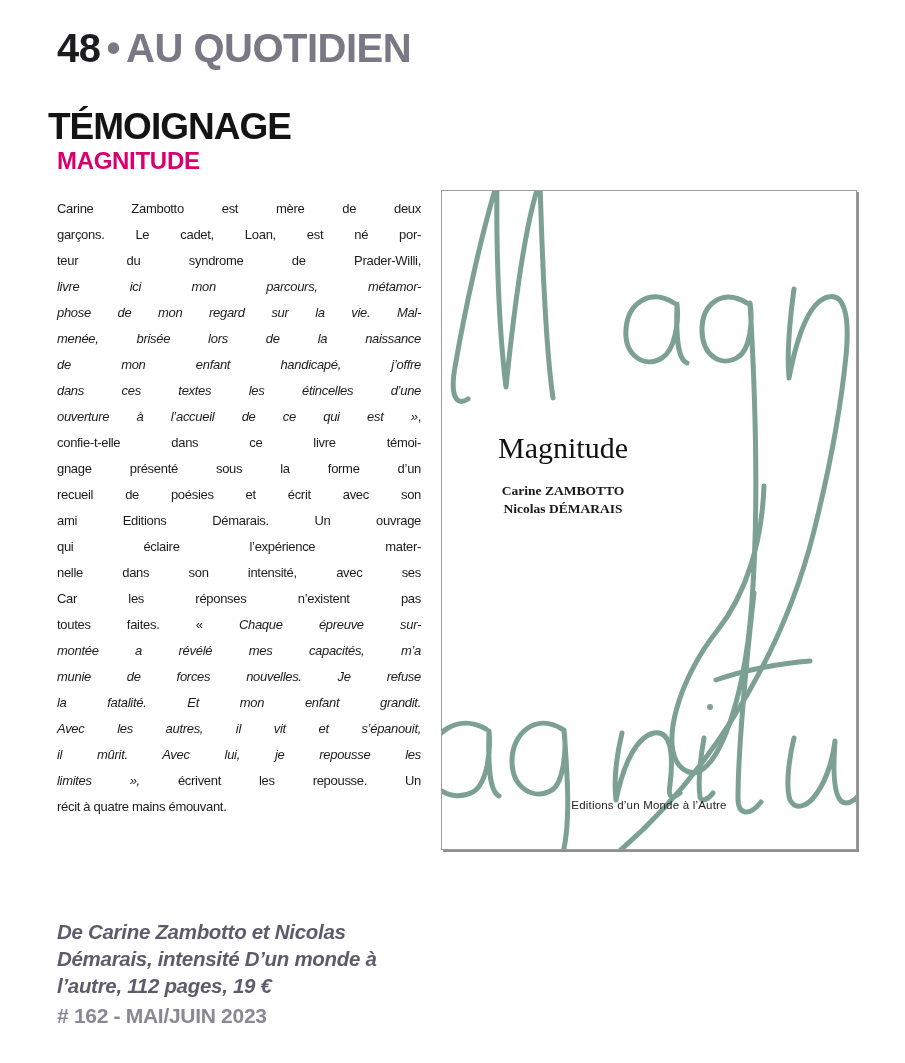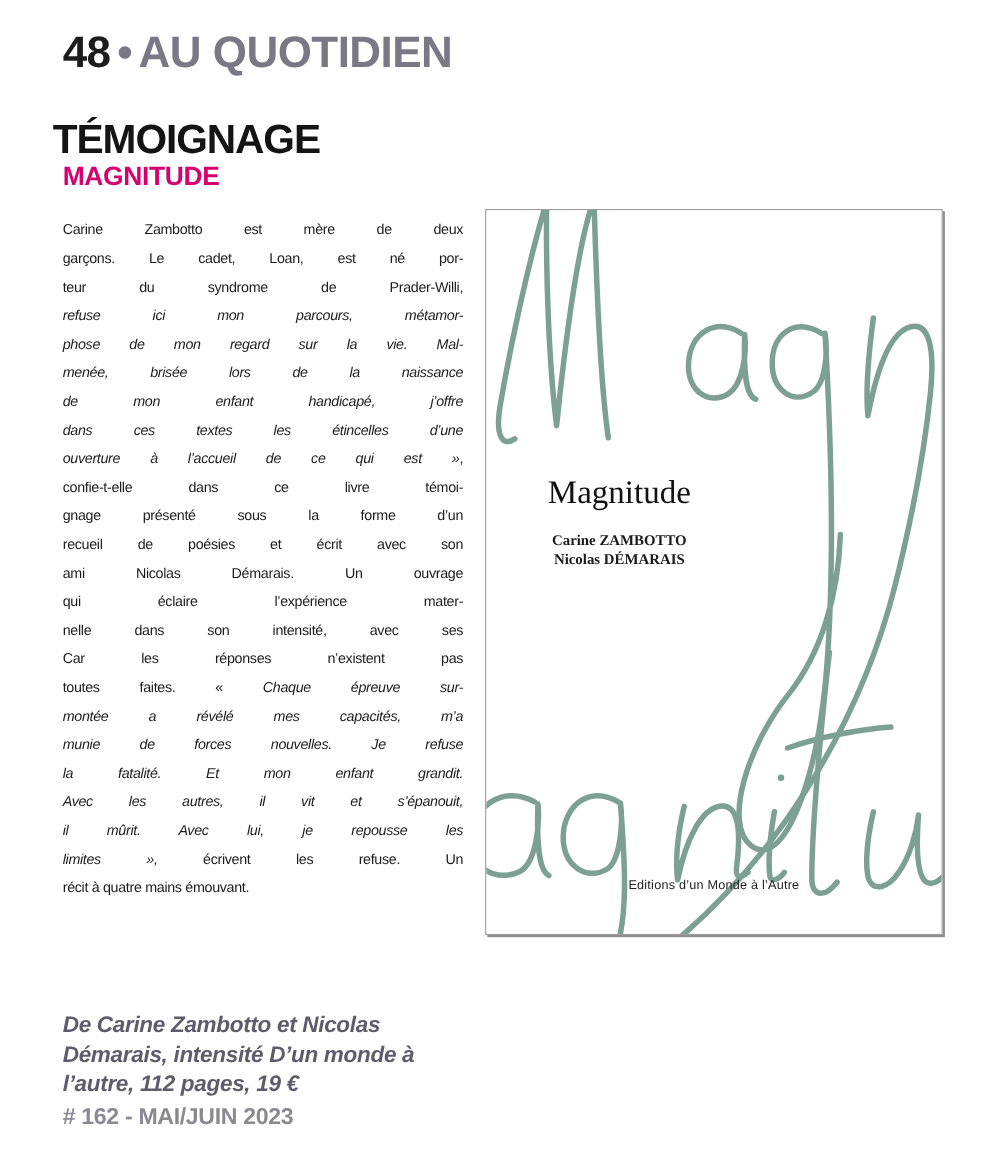--- a/index.html
+++ b/index.html
@@ -85,40 +85,40 @@
   <span>48</span><span class="dot">•</span><span class="section">AU QUOTIDIEN</span>
 </div>
 
 <div class="kicker">TÉMOIGNAGE</div>
 <div class="article-title">MAGNITUDE</div>
 
 <div class="body-col">
     <div class="bline"><span>Carine Zambotto est mère de deux</span></div>
     <div class="bline"><span>garçons. Le cadet, Loan, est né por-</span></div>
     <div class="bline"><span>teur du syndrome de Prader-Willi,</span></div>
-    <div class="bline"><span class="it">refuse ici mon parcours, métamor-</span></div>
+    <div class="bline"><span class="it">livre ici mon parcours, métamor-</span></div>
     <div class="bline"><span class="it">phose de mon regard sur la vie. Mal-</span></div>
     <div class="bline"><span class="it">menée, brisée lors de la naissance</span></div>
     <div class="bline"><span class="it">de mon enfant handicapé, j’offre</span></div>
     <div class="bline"><span class="it">dans ces textes les étincelles d’une</span></div>
     <div class="bline"><span class="it">ouverture à l’accueil de ce qui est »</span><span>,</span></div>
     <div class="bline"><span>confie-t-elle dans ce livre témoi-</span></div>
     <div class="bline"><span>gnage présenté sous la forme d’un</span></div>
     <div class="bline"><span>recueil de poésies et écrit avec son</span></div>
-    <div class="bline"><span>ami Nicolas Démarais. Un ouvrage</span></div>
+    <div class="bline"><span>ami Editions Démarais. Un ouvrage</span></div>
     <div class="bline"><span>qui éclaire l’expérience mater-</span></div>
     <div class="bline"><span>nelle dans son intensité, avec ses</span></div>
     <div class="bline"><span>Car les réponses n’existent pas</span></div>
     <div class="bline"><span>toutes faites. « </span><span class="it">Chaque épreuve sur-</span></div>
     <div class="bline"><span class="it">montée a révélé mes capacités, m’a</span></div>
     <div class="bline"><span class="it">munie de forces nouvelles. Je refuse</span></div>
     <div class="bline"><span class="it">la fatalité. Et mon enfant grandit.</span></div>
     <div class="bline"><span class="it">Avec les autres, il vit et s’épanouit,</span></div>
     <div class="bline"><span class="it">il mûrit. Avec lui, je repousse les</span></div>
-    <div class="bline"><span class="it">limites »,</span><span> écrivent les refuse. Un</span></div>
+    <div class="bline"><span class="it">limites »,</span><span> écrivent les repousse. Un</span></div>
     <div class="bline last"><span>récit à quatre mains émouvant.</span></div>
   </div>
 
 <div class="credit">
     <div>De Carine Zambotto et Nicolas</div>
     <div>Démarais, intensité D’un monde à</div>
     <div>l’autre, 112 pages, 19 €</div>
   </div>
 
 <div class="footer"># 162 - MAI/JUIN 2023</div>

